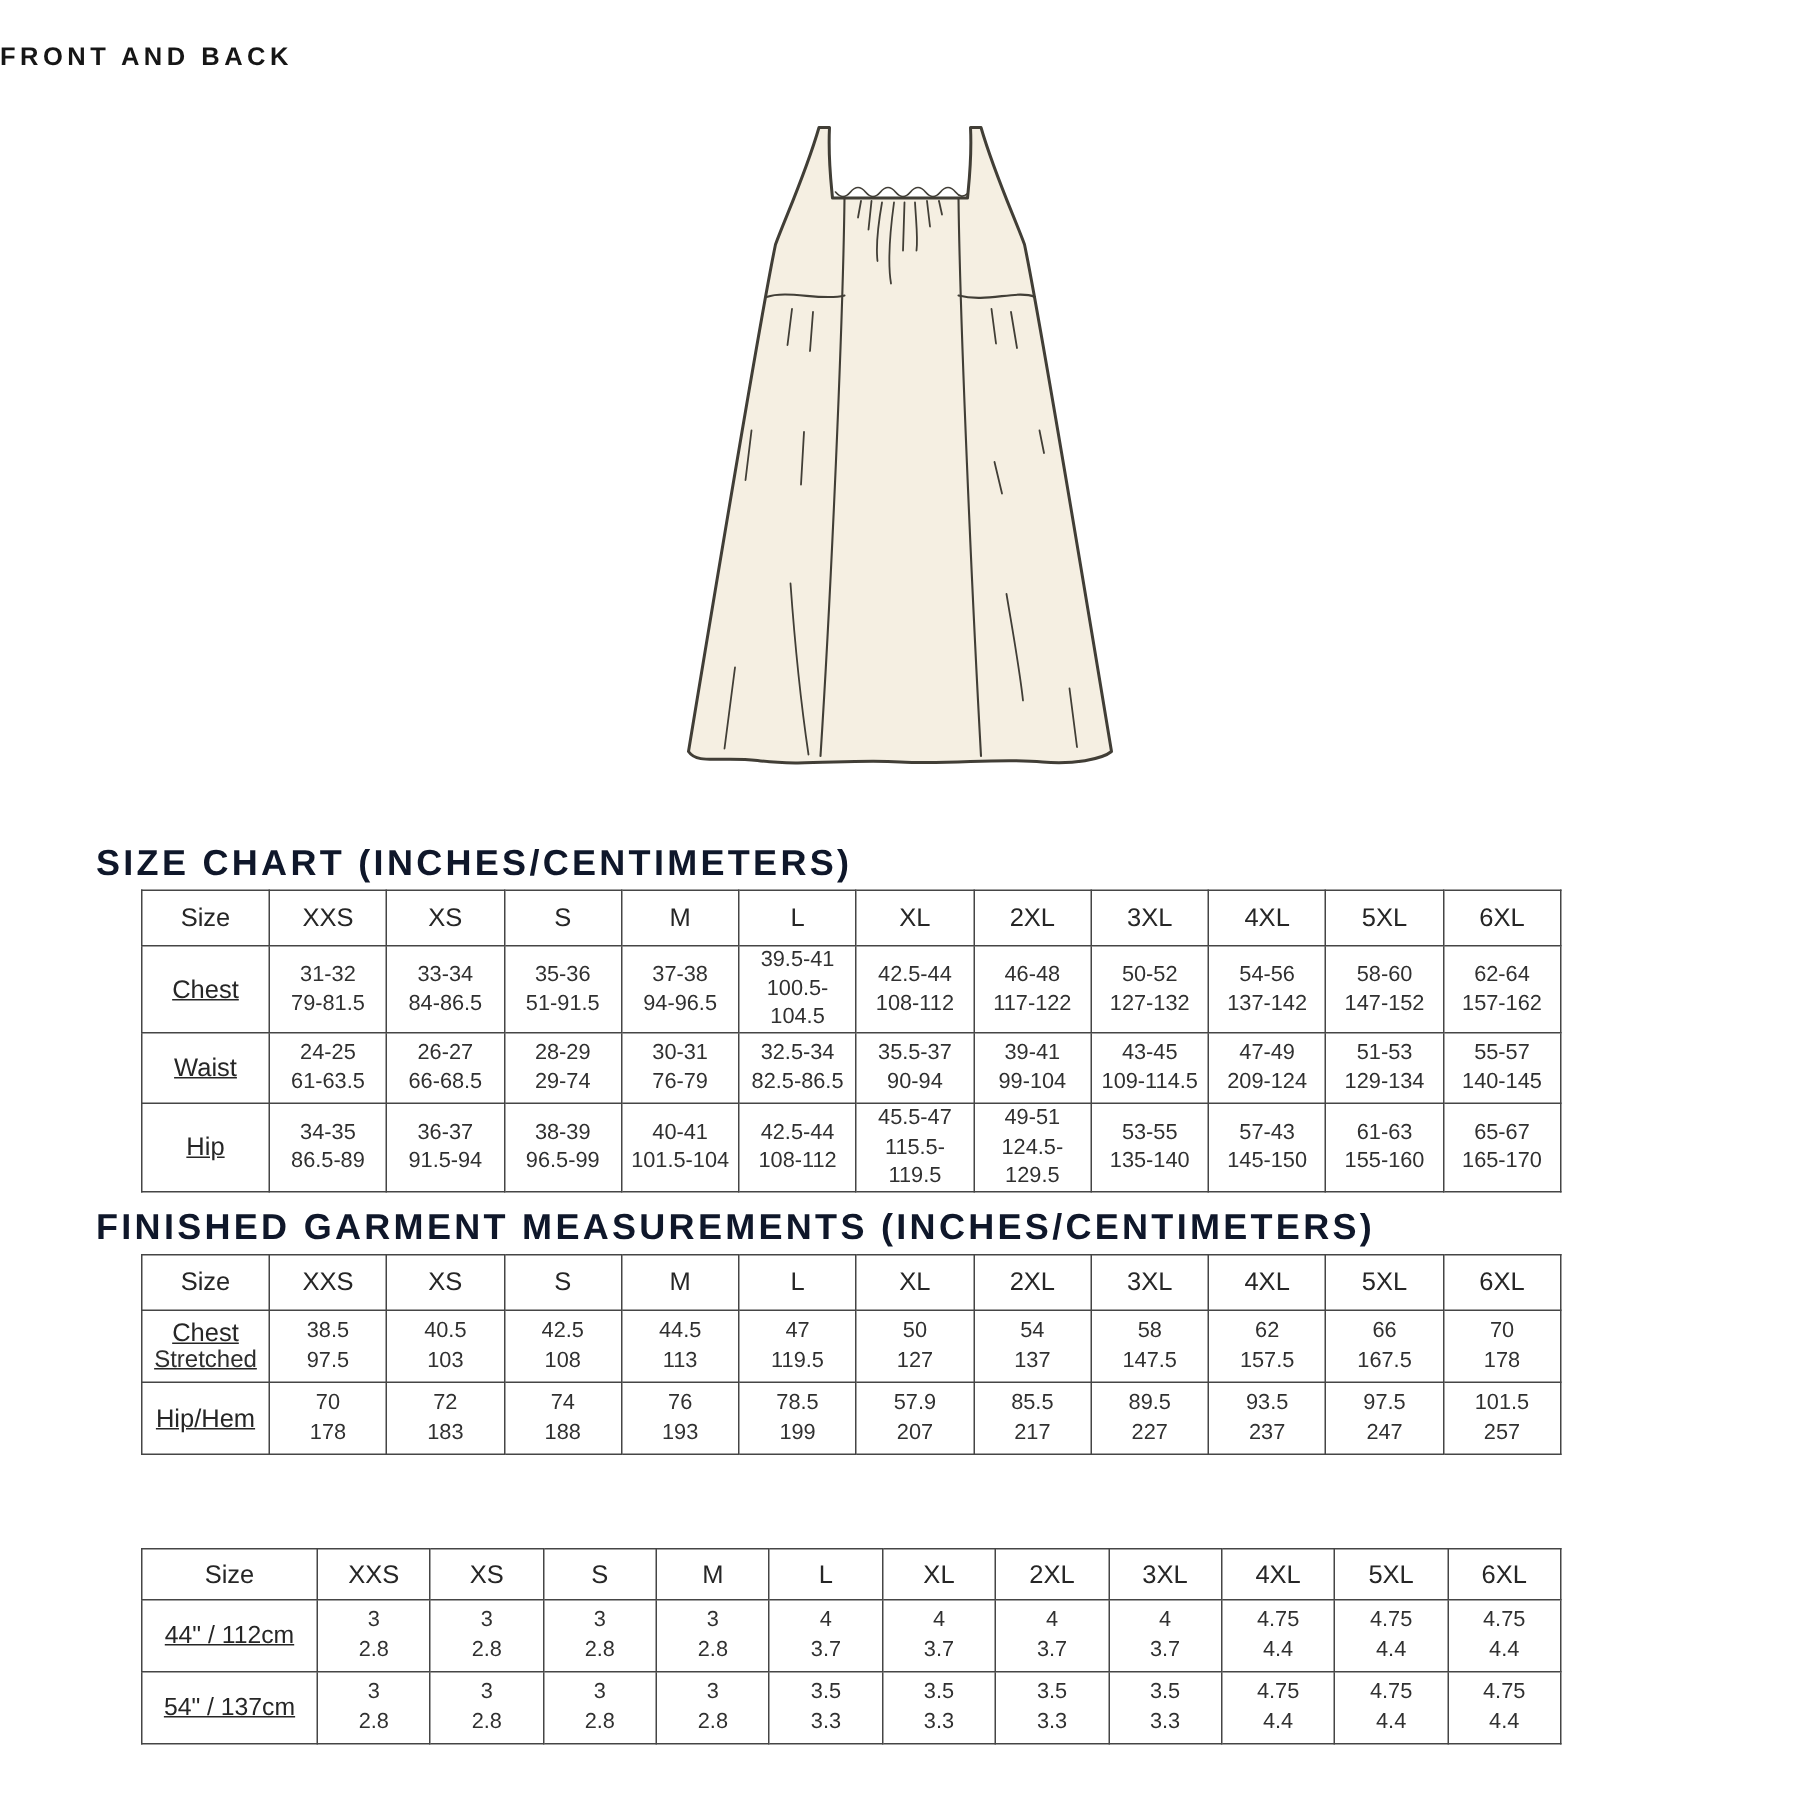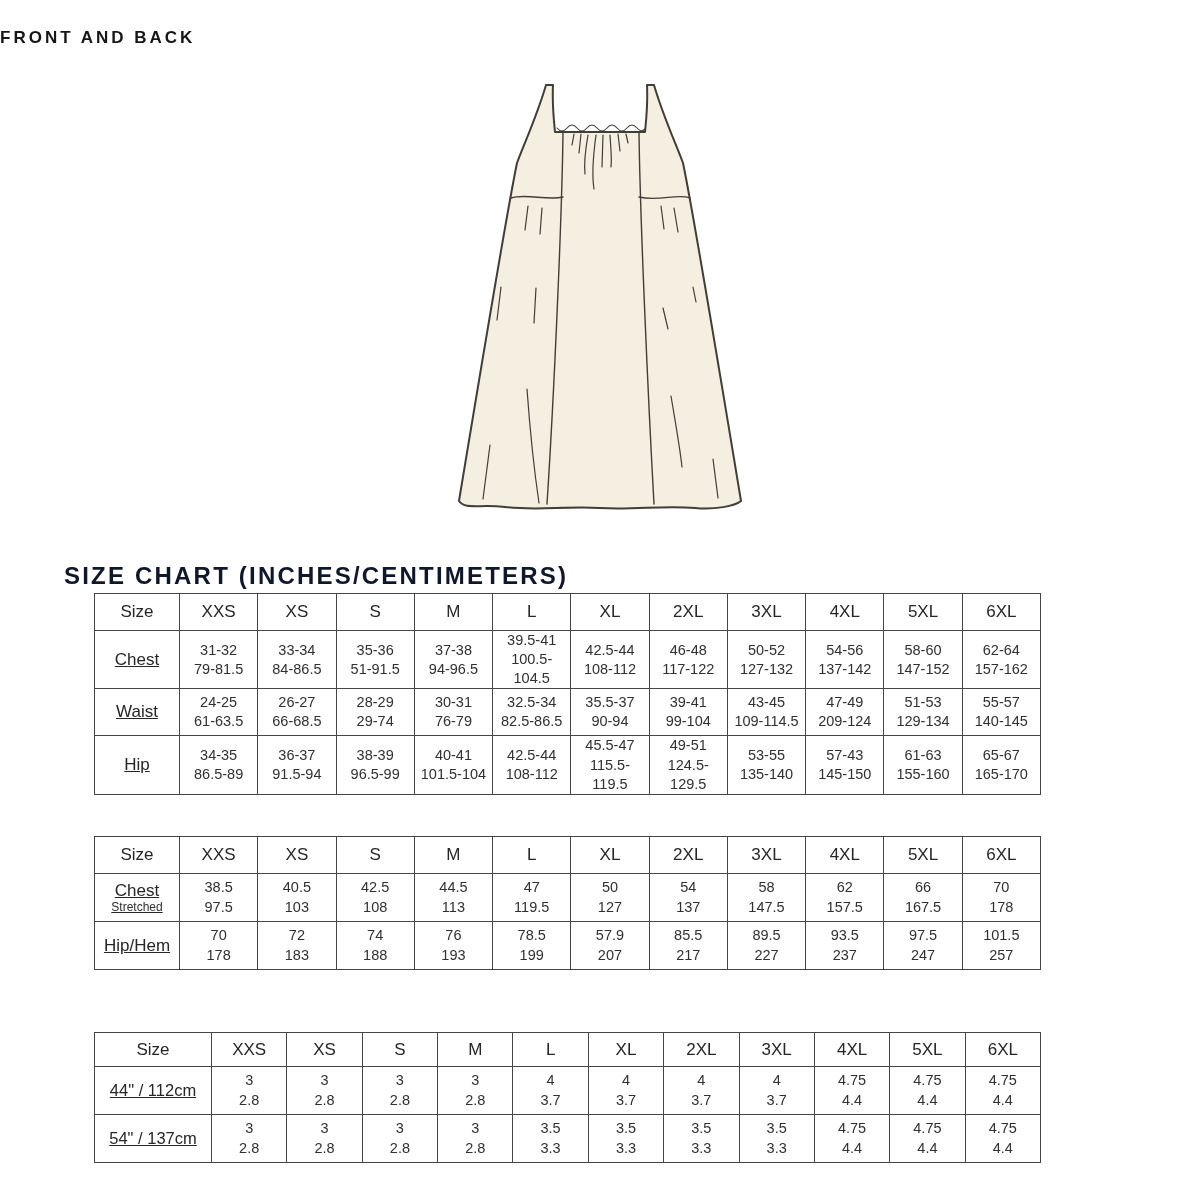--- a/index.html
+++ b/index.html
@@ -53,21 +53,21 @@
   #table-fabric tbody tr { height:48px; }
 
   table.spec thead th { font-size:17px; color:#262626; }
   table.spec tbody th.label-col { font-size:17px; color:#262626;text-decoration:underline; }
   table.spec td { font-size:14.5px; line-height:1.32; color:#303030; }
 
   table.spec th.label-col { width:85px; }
   #table-fabric th.label-col { width:117px; }
   #table-fabric tbody th.label-col { font-size:16.5px; }
 
-  .sublabel { font-size:12px; margin-top:-1px; color:#2e2e2e; }
+  .sublabel { font-size:16px; margin-top:-1px; color:#2e2e2e; }
 
   .footnote {
     position:absolute; left:63px; top:1166px;
     font-size:14.8px; color:#2e2e2e; letter-spacing:0.1px;
   }
 </style>
 </head>
 <body>
 
 <div class="page">
@@ -295,20 +295,21 @@
             <div>155-160</div>
           </td>
           <td>
             <div>65-67</div>
             <div>165-170</div>
           </td>
         </tr>
       </tbody>
     </table>
 
+  <div class="section-heading" id="heading-finished">FINISHED GARMENT MEASUREMENTS (INCHES/CENTIMETERS)</div>
   <table class="spec" id="table-finished">
       <thead>
         <tr>
           <th class="label-col">Size</th>
           <th>XXS</th>
           <th>XS</th>
           <th>S</th>
           <th>M</th>
           <th>L</th>
           <th>XL</th>

